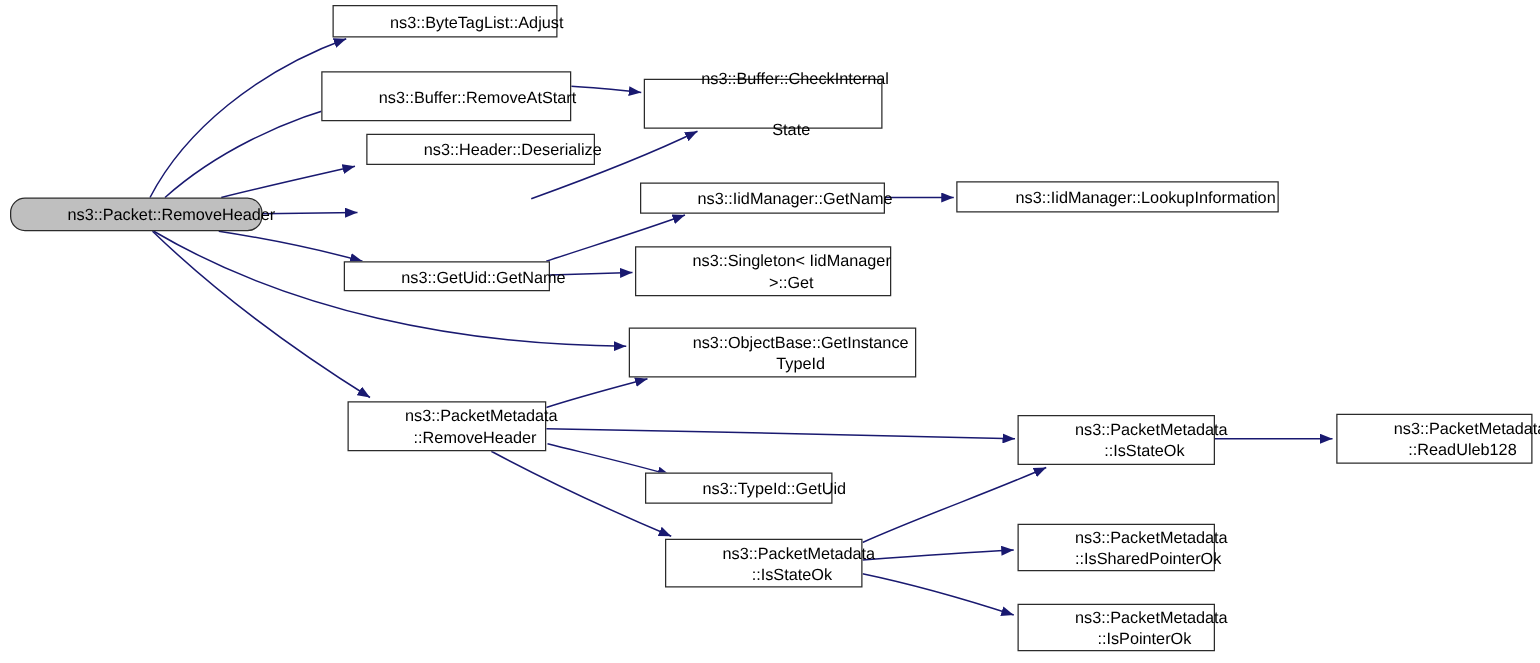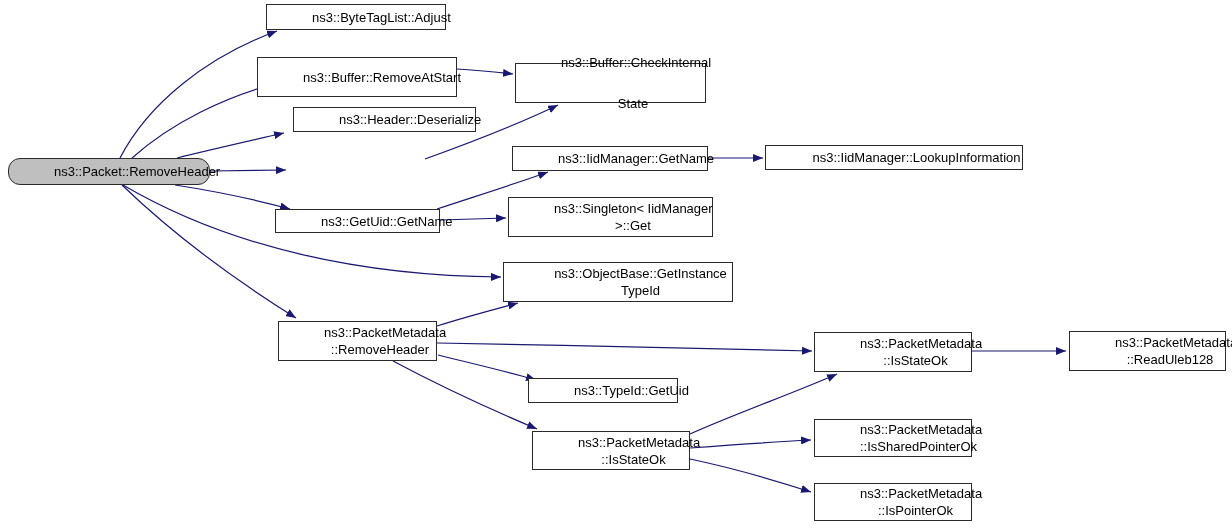--- a/index.html
+++ b/index.html
@@ -126,21 +126,21 @@
   <div class="node" style="left:503px; top:262px; width:230px; height:40px;">
     <span>ns3::ObjectBase::GetInstance</span>
     <span>TypeId</span>
   </div>
 
   <div class="node" style="left:278px; top:321px; width:159px; height:40px;">
     <span>ns3::PacketMetadata</span>
     <span>::RemoveHeader</span>
   </div>
 
-  <div class="node" style="left:528px; top:378px; width:150px; height:25px;">
+  <div class="node" style="left:516px; top:378px; width:150px; height:25px;">
     <span>ns3::TypeId::GetUid</span>
   </div>
 
   <div class="node" style="left:532px; top:431px; width:158px; height:39px;">
     <span>ns3::PacketMetadata</span>
     <span>::IsStateOk</span>
   </div>
 
   <div class="node" style="left:814px; top:332px; width:158px; height:40px;">
     <span>ns3::PacketMetadata</span>

